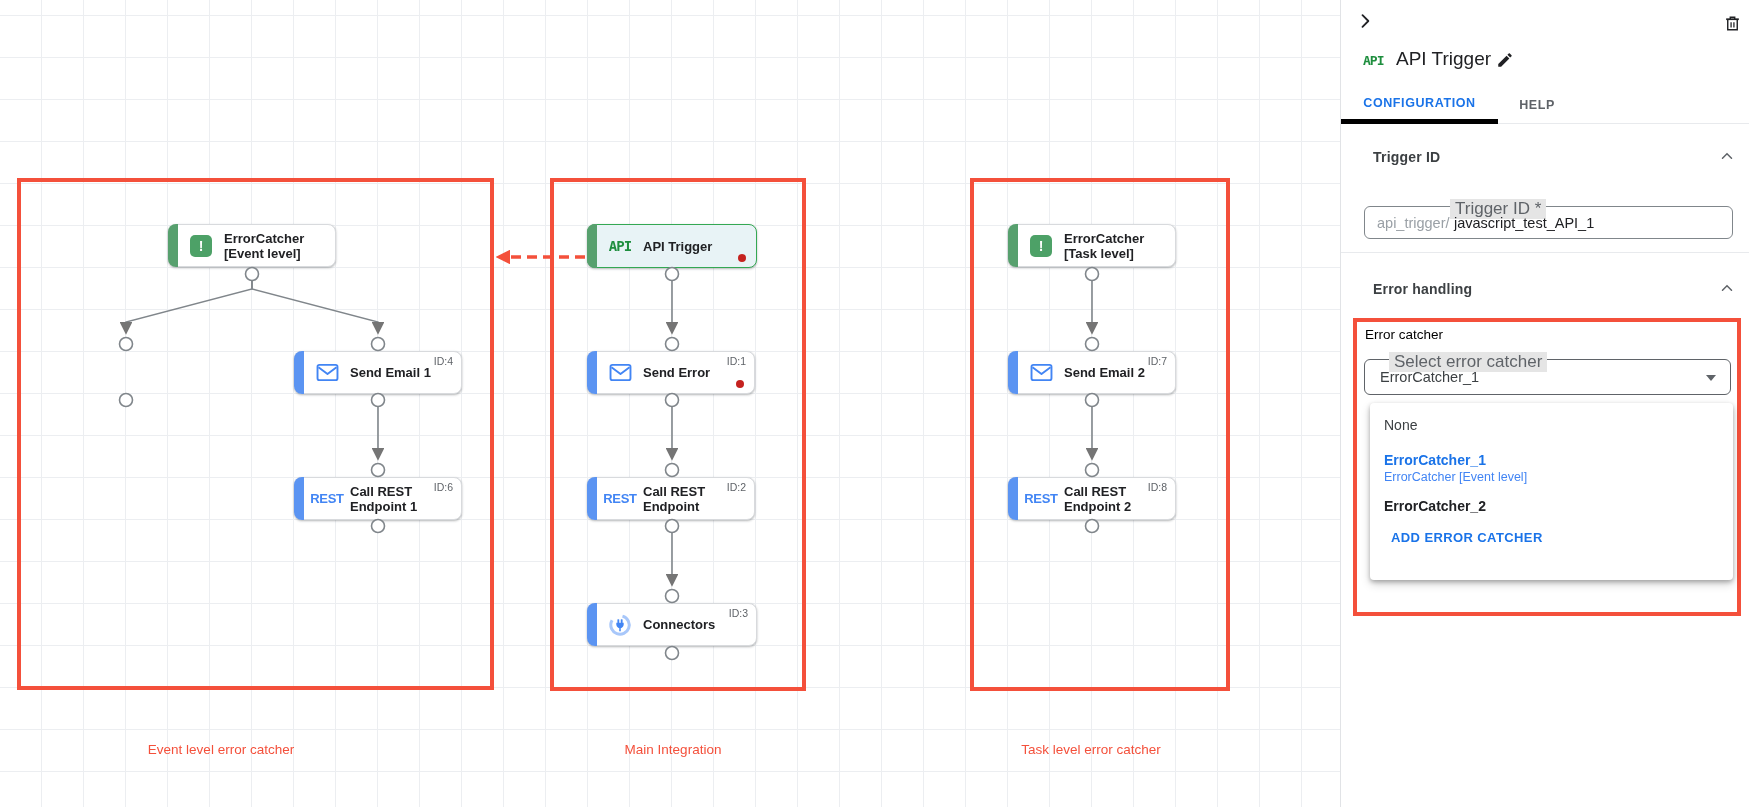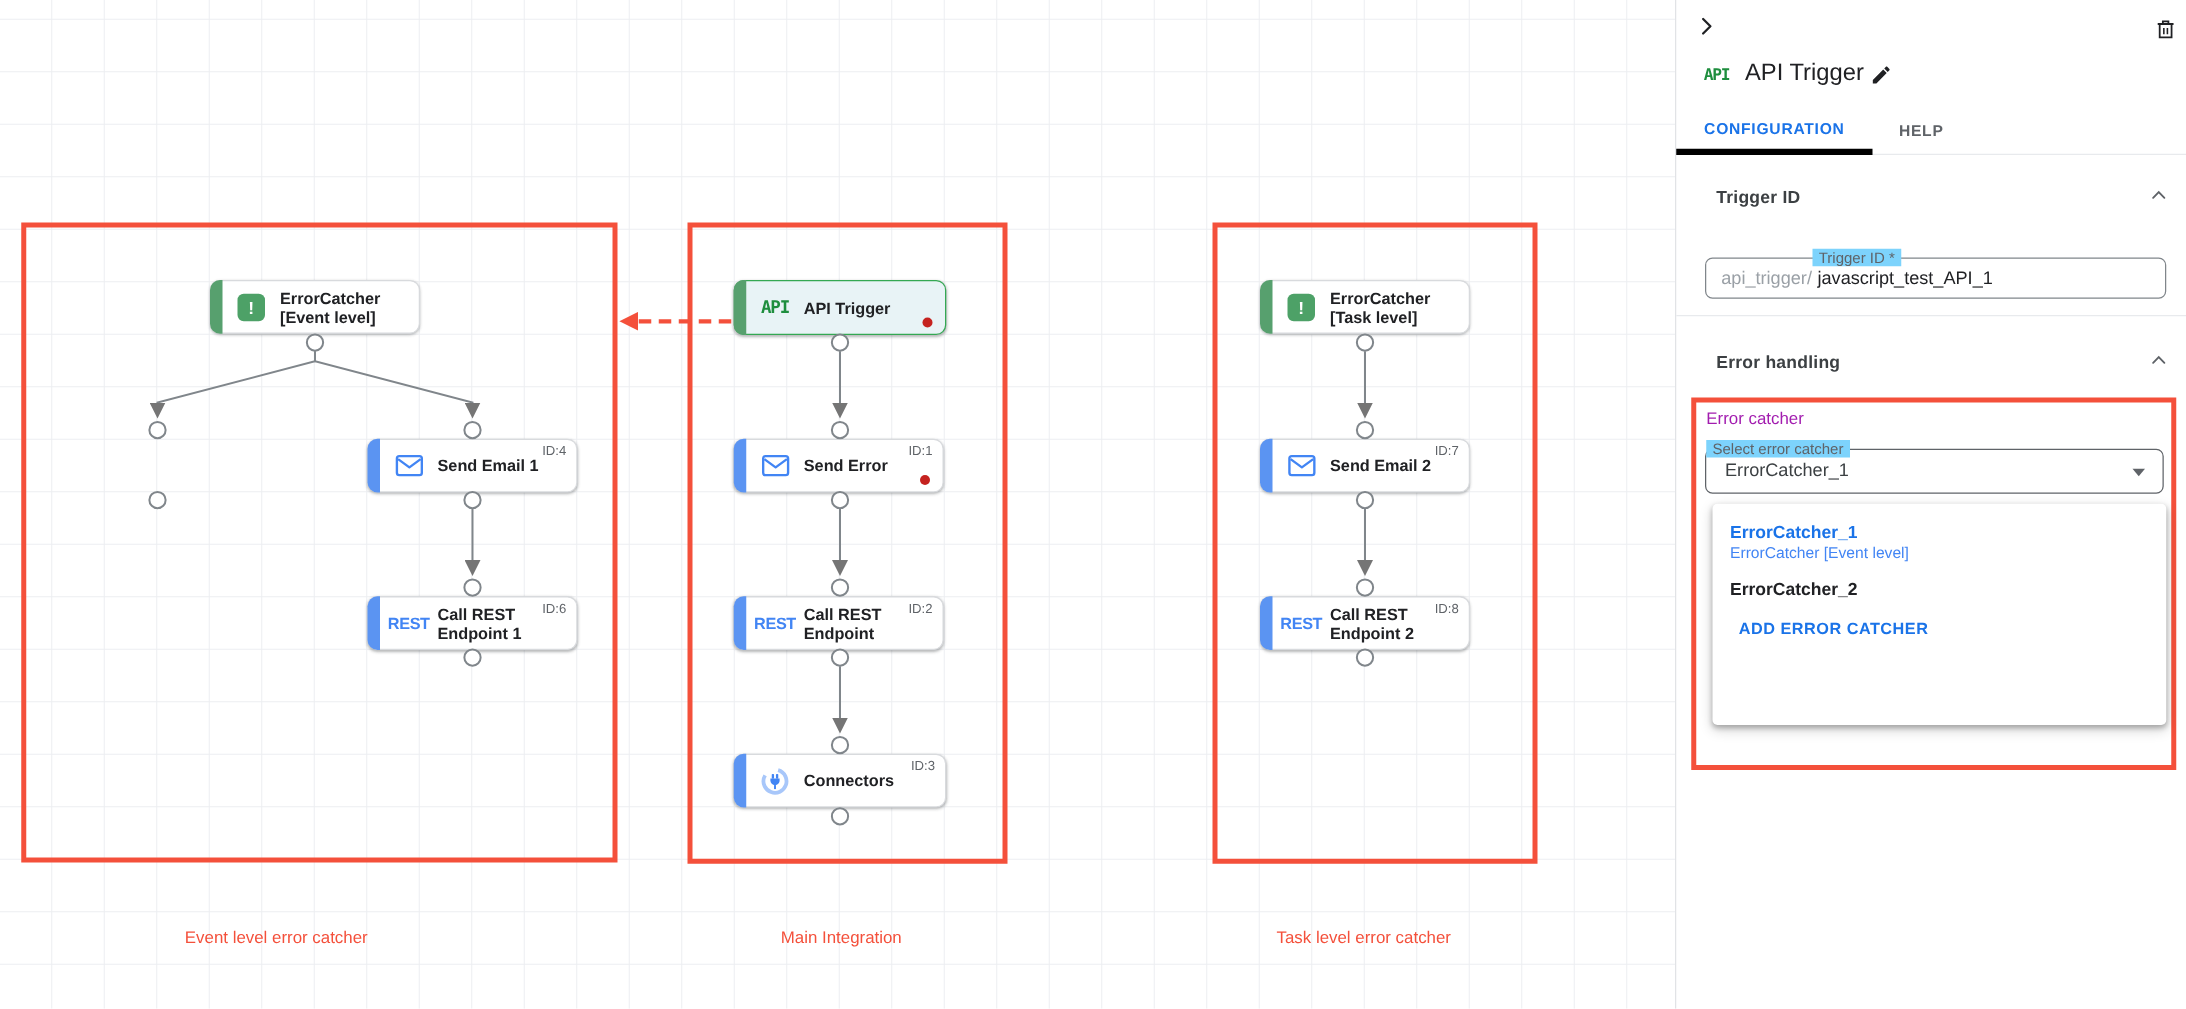--- a/index.html
+++ b/index.html
@@ -48,23 +48,23 @@
     font-family:"DejaVu Sans Mono",monospace;letter-spacing:-1px;}
   #tabs{position:absolute;left:0;top:86px;width:409px;height:38px;border-bottom:1px solid #e8eaed;box-sizing:border-box;}
   .tab{position:absolute;top:0;height:38px;display:flex;align-items:center;justify-content:center;
     font-size:12.5px;font-weight:700;letter-spacing:.6px;cursor:pointer;}
   .tab.active{color:#1a73e8;border-bottom:5px solid #000000;box-sizing:border-box;}
   .tab.inactive{color:#5f6368;}
   .section-header{position:absolute;left:32px;font-size:14px;font-weight:700;color:#3c4043;letter-spacing:.2px;}
   .chev-up{position:absolute;left:377px;width:18px;height:18px;}
   .divider{position:absolute;left:0;width:409px;height:1px;background:#e8eaed;}
   .outlined-field{position:absolute;border:1px solid #80868b;border-radius:6px;background:#fff;box-sizing:border-box;}
-  .field-label{position:absolute;top:-8px;background:#7dd3fc;padding:0 5px;font-size:12px;color:#5f6368;white-space:nowrap;}
+  .field-label{position:absolute;top:-8px;background:#e5e5e5;padding:0 5px;font-size:17px;color:#5f6368;white-space:nowrap;}
   .red-frame{position:absolute;border:4px solid #f4503b;box-sizing:border-box;}
-  #err-group-label{position:absolute;left:8px;top:5px;font-size:13.5px;color:#a21caf;}
+  #err-group-label{position:absolute;left:8px;top:5px;font-size:13.5px;color:#000000;}
   #select-value{position:absolute;left:15px;top:9px;font-size:14.5px;color:#3c4043;}
   .dd-arrow{position:absolute;right:14px;top:15px;width:0;height:0;border-left:5px solid transparent;
     border-right:5px solid transparent;border-top:6px solid #5f6368;}
   #dropdown{position:absolute;background:#fff;border-radius:4px;box-shadow:0 2px 4px rgba(0,0,0,.25),0 4px 10px rgba(0,0,0,.18);
     padding:13px 0 0 14px;box-sizing:border-box;}
   .dd-item{cursor:pointer;}
   .dd-title{font-size:14px;color:#3c4043;line-height:18px;}
   .dd-title.sel{color:#1a73e8;font-weight:700;}
   .dd-title.bold{color:#202124;font-weight:700;}
   .dd-sub{font-size:12.5px;line-height:17px;color:#3c4043;}
@@ -306,26 +306,29 @@
 
   <div class="section-header" style="top:281px">Error handling</div>
   <svg class="chev-up" style="top:279px" viewBox="0 0 24 24">
       <path d="M6 15l6-6 6 6" fill="none" stroke="#5f6368" stroke-width="2" stroke-linecap="round"></path>
     </svg>
 
   <div class="red-frame" style="left:12px;top:318px;width:388px;height:298px">
     <div id="err-group-label">Error catcher</div>
 
     <div class="outlined-field" style="left:7px;top:37px;width:367px;height:36px;border-color:#5f6368">
-      <span class="field-label" style="left:0">Select error catcher</span>
+      <span class="field-label" style="left:24px">Select error catcher</span>
       <span id="select-value">ErrorCatcher_1</span>
       <span class="dd-arrow"></span>
     </div>
 
     <div id="dropdown" style="left:13px;top:81px;width:363px;height:177px">
+      <div class="dd-item" style="margin-bottom:17px">
+        <div class="dd-title">None</div>
+      </div>
       <div class="dd-item" style="margin-bottom:11px">
         <div class="dd-title sel">ErrorCatcher_1</div>
         <div class="dd-sub sel">ErrorCatcher [Event level]</div>
       </div>
       <div class="dd-item">
         <div class="dd-title bold">ErrorCatcher_2</div>
       </div>
       <div id="dd-add">ADD ERROR CATCHER</div>
     </div>
   </div>

